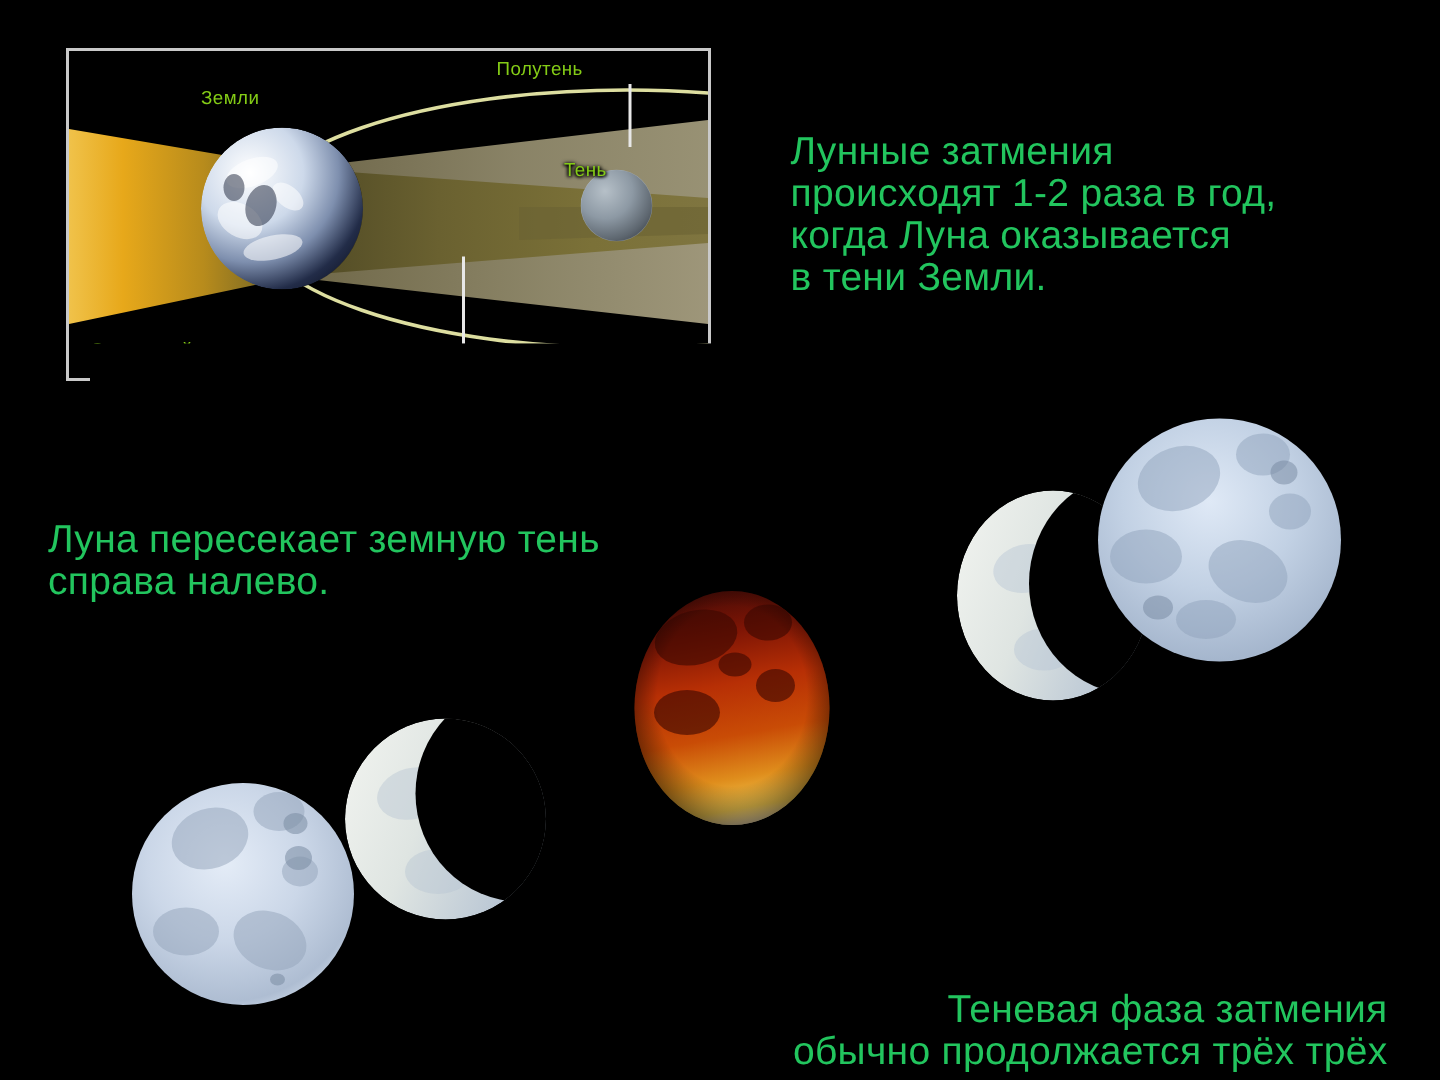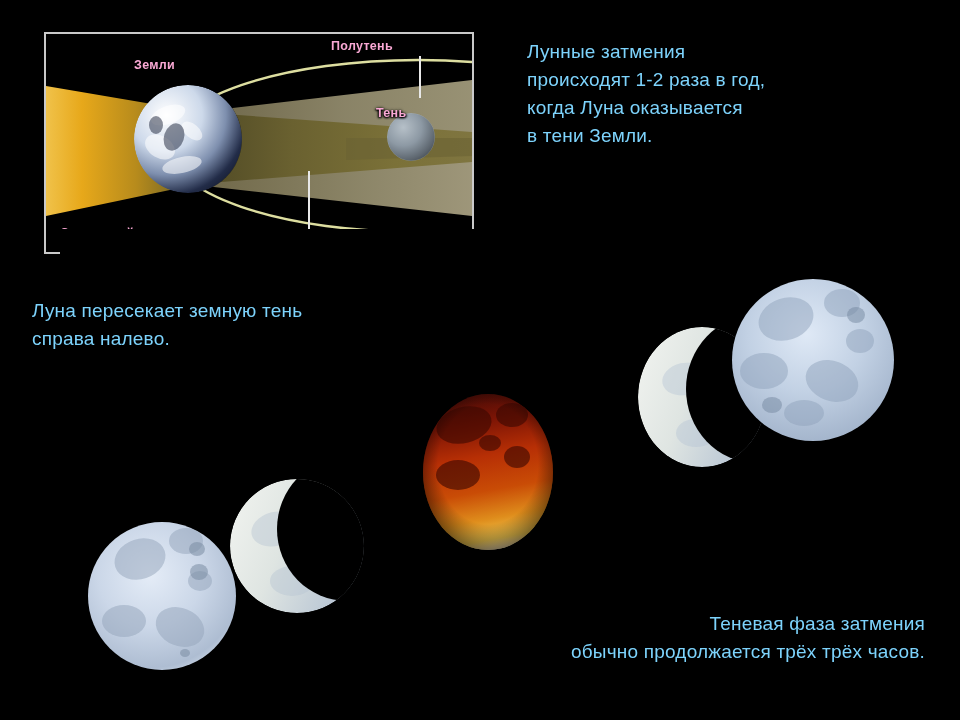--- a/index.html
+++ b/index.html
@@ -13,21 +13,21 @@
   
   .diagram-frame{
     position:absolute;left:44px;top:32px;width:430px;height:222px;
     border:2px solid #c9c9c9;background:#000;overflow:hidden;
     box-sizing:border-box;
   }
   .diagram-inner{position:absolute;inset:0;overflow:hidden;background:#000;}
   .diagram-inner svg{display:block;}
 
   .dlabel{
-    position:absolute;color:#f9a8d4;font-weight:bold;
+    position:absolute;color:#84cc16;font-weight:normal;
     font-size:12.5px;letter-spacing:.3px;white-space:nowrap;
     text-shadow:0 0 3px #000,1px 1px 2px #000,-1px 1px 2px #000;
     pointer-events:none;
   }
   .lbl-zemlya{left:88px;top:24px;}
   .lbl-sunlight{left:14px;top:192px;}
   .lbl-penumbra{left:285px;top:5px;}
   .lbl-luna{left:330px;top:72px;}
   .lbl-ten{left:312px;top:196px;}
 
@@ -45,22 +45,22 @@
   }
 
   
   .photo-frame{
     position:absolute;left:60px;top:229px;width:858px;height:487px;
     background:#000;overflow:hidden;
   }
 
   
   .caption{
-    position:absolute;color:#7dd3fc;white-space:pre-line;
-    font-size:19px;line-height:28px;letter-spacing:.2px;
+    position:absolute;color:#22c55e;white-space:pre-line;
+    font-size:26px;line-height:28px;letter-spacing:.2px;margin-top:48px;
   }
   .cap-top{left:527px;top:38px;}
   .cap-mid{left:32px;top:297px;}
   .cap-bot{left:455px;top:610px;text-align:right;width:470px;}
 </style>
 </head>
 <body>
 
 <div id="stage">
 

